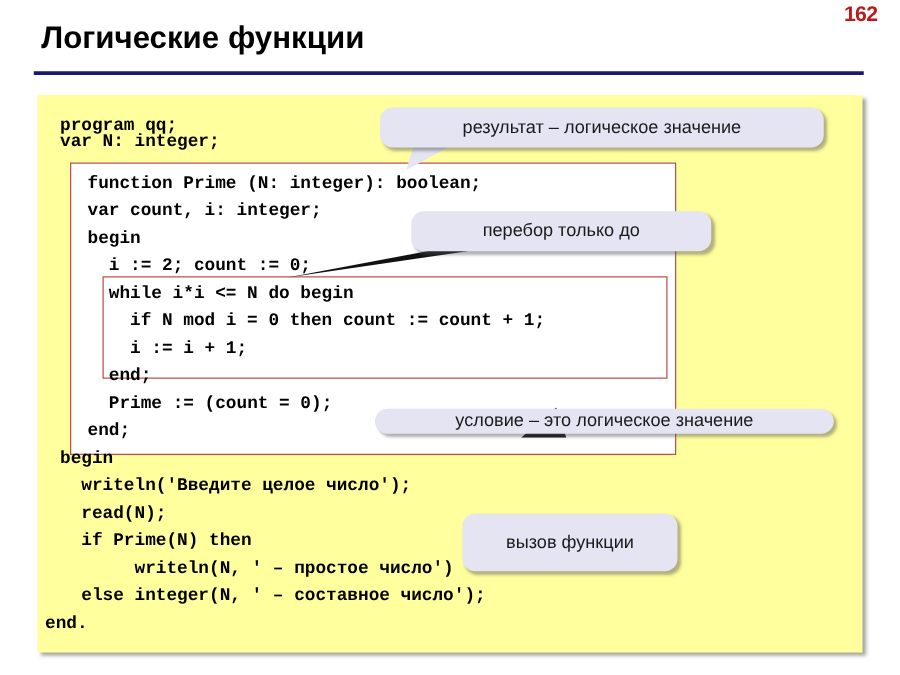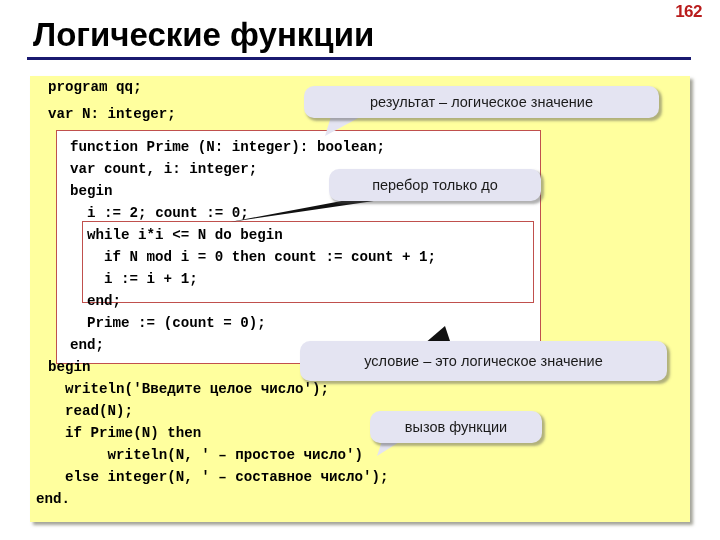--- a/index.html
+++ b/index.html
@@ -23,21 +23,21 @@
     font-family: "Liberation Sans", sans-serif;
     font-size: 17px;
     font-weight: bold;
     color: #b91c1c;
     letter-spacing: -0.5px;
   }
   #slide-title {
     position: absolute;
     left: 33px;
     top: 18px;
-    font-size: 33px;
+    font-size: 25px;
     font-weight: bold;
     color: #000000;
     letter-spacing: 0px;
     line-height: 1;
   }
   #title-rule {
     position: absolute;
     left: 27px;
     top: 57px;
     width: 664px;
@@ -123,21 +123,21 @@
 <div id="slide-title">Логические функции</div>
 
 <div id="title-rule"></div>
 
 <div id="code-panel">
 
   <div id="function-box"></div>
   <div id="while-box"></div>
 
   <div id="code-lines">
-      <div class="code-line" style="left: 18px; top: 4px;">program qq;</div>
+      <div class="code-line" style="left: 18px; top: 18px;">program qq;</div>
       <div class="code-line" style="left: 18px; top: 31px;">var N: integer;</div>
       <div class="code-line" style="left: 40px; top: 64px;">function Prime (N: integer): boolean;</div>
       <div class="code-line" style="left: 40px; top: 86px;">var count, i: integer;</div>
       <div class="code-line" style="left: 40px; top: 108px;">begin</div>
       <div class="code-line" style="left: 40px; top: 130px;">  i := 2; count := 0;</div>
       <div class="code-line" style="left: 57px; top: 152px;">while i*i &lt;= N do begin</div>
       <div class="code-line" style="left: 57px; top: 174px;">  if N mod i = 0 then count := count + 1;</div>
       <div class="code-line" style="left: 57px; top: 196px;">  i := i + 1;</div>
       <div class="code-line" style="left: 57px; top: 218px;">end;</div>
       <div class="code-line" style="left: 40px; top: 240px; text-align: center;">  Prime := (count = 0);</div>
@@ -171,17 +171,17 @@
 </div>
 
 <div class="callout-tail" style="left:355px; top:432px; width:80px; height:28px;">
   <svg width="80" height="28" viewBox="0 0 80 28">
     <polygon points="30,0 60,0 22,24" fill="#e4e4f2"></polygon>
   </svg>
 </div>
 
 <div class="callout" id="callout-0" style="left: 304px; top: 86px; width: 355px; height: 32px;">результат – логическое значение</div>
 
-<div class="callout" id="callout-1" style="left: 329px; top: 169px; width: 212px; height: 32px;">перебор только до</div>
+<div class="callout" id="callout-1" style="left: 329px; top: 169px; width: 240px; height: 32px;">перебор только до</div>
 
-<div class="callout" id="callout-2" style="left: 300px; top: 341px; width: 367px; height: 40px;">условие – это логическое значение</div>
+<div class="callout" id="callout-2" style="left: 300px; top: 327px; width: 367px; height: 20px;">условие – это логическое значение</div>
 
-<div class="callout" id="callout-3" style="left: 370px; top: 411px; width: 172px; height: 32px;">вызов функции</div>
+<div class="callout" id="callout-3" style="left: 370px; top: 411px; width: 172px; height: 46px;">вызов функции</div>
 
 </body></html>

